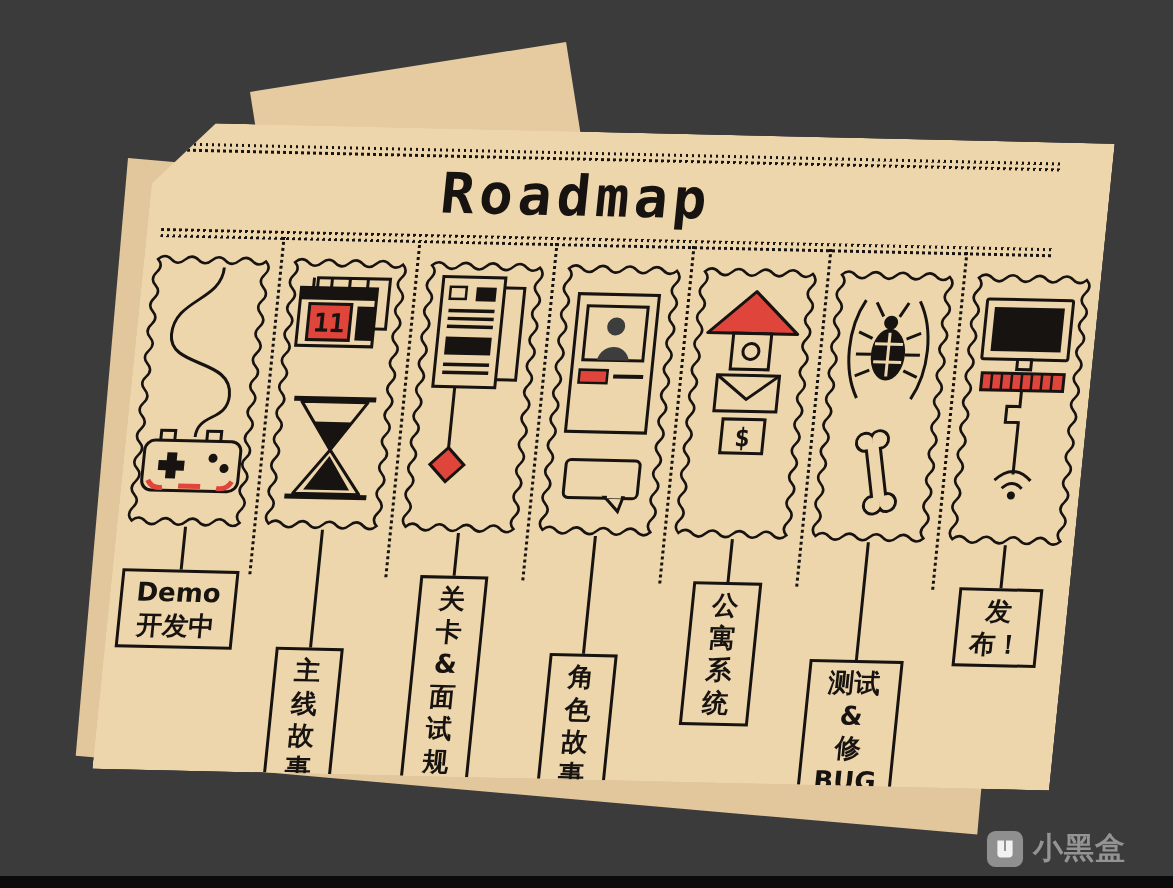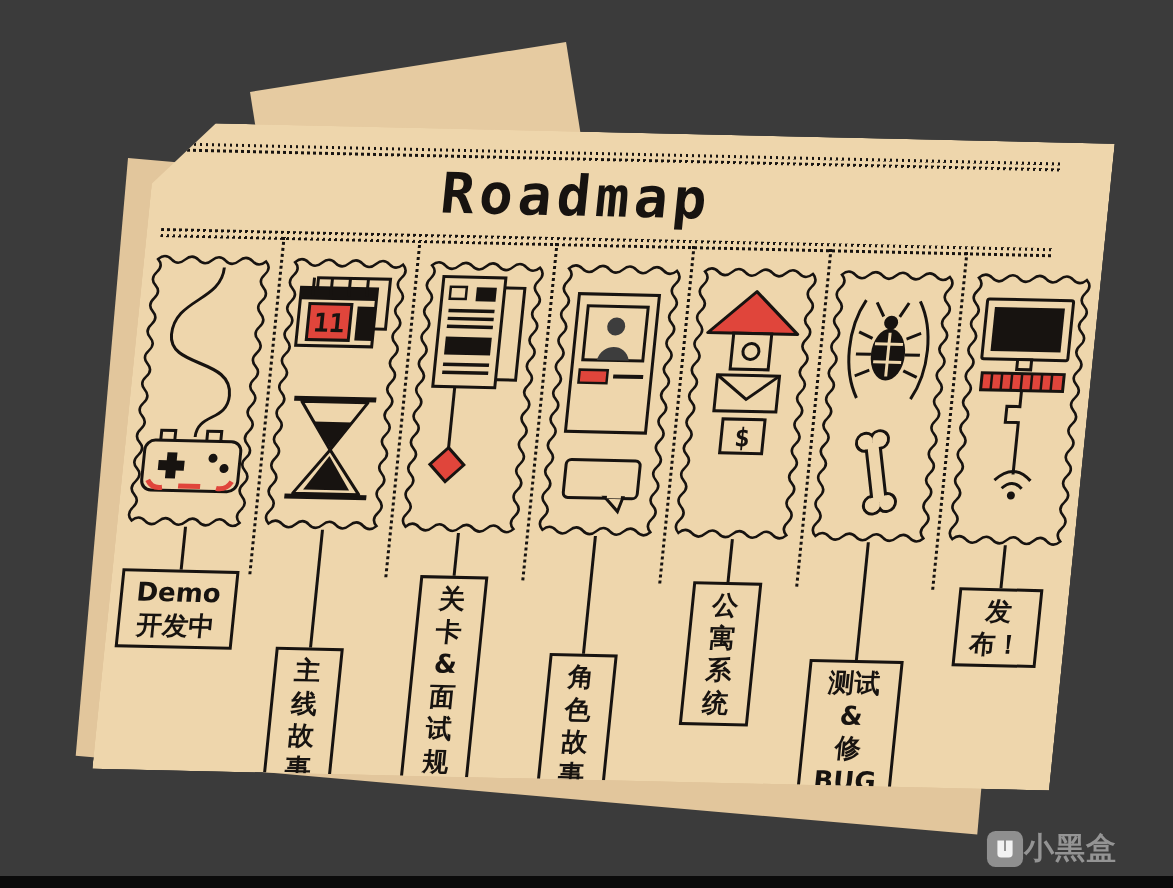--- a/index.html
+++ b/index.html
@@ -41,21 +41,21 @@
 
   .label-box{position:absolute;left:50%;transform:translateX(-50%);
         border:3px solid #171310;background:#eed6ac;color:#171310;
         font-weight:bold;font-size:26px;line-height:1.25;text-align:center;
         padding:4px 13px;white-space:pre-line;}
   .label-box.upper{top:335px;}
   .label-box.lower{top:410px;}
 
   .bottom-bar{position:absolute;left:0;bottom:0;width:100%;height:12px;background:#0b0b0b;}
 
-  .watermark{position:absolute;left:986px;top:828px;display:flex;align-items:center;}
+  .watermark{position:absolute;left:986px;top:828px;display:flex;align-items:center;gap:9px;}
   .wm-text{font-size:30px;font-weight:bold;color:#949494;letter-spacing:1px;}
 </style>
 </head>
 <body>
 
 <div class="scene">
 
   <div class="sheet sheet-ccw"></div>
   <div class="sheet sheet-cw"></div>
 

